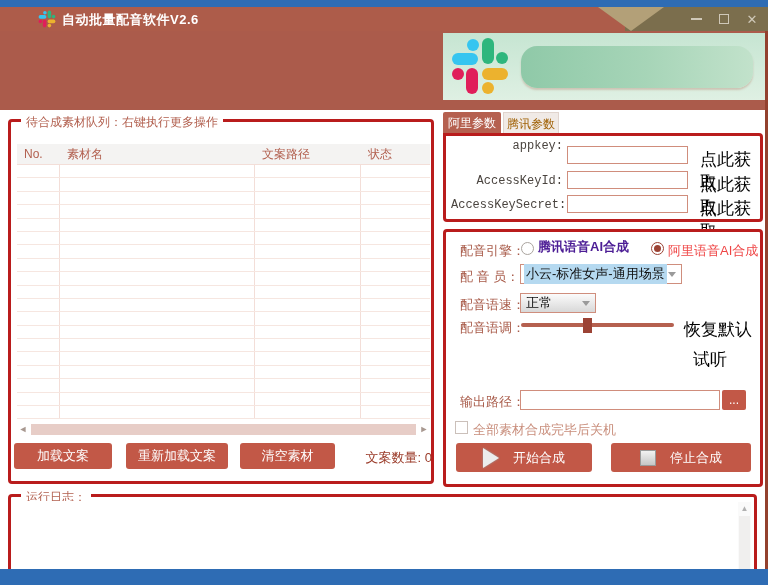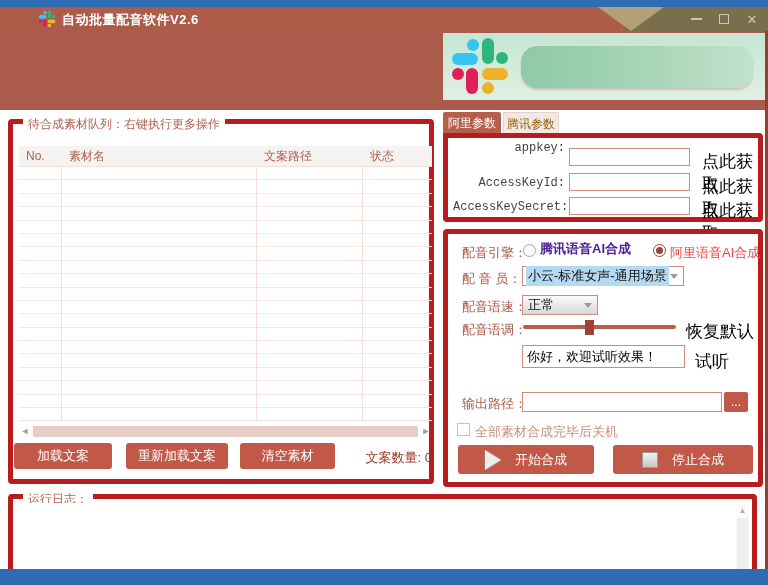--- a/index.html
+++ b/index.html
@@ -21,21 +21,21 @@
   .glyph-min { width:11px; height:2px; background:#cfc8b8; }
   .glyph-max { width:10px; height:10px; border:1px solid #cfc8b8; }
   
   .header-band { position:absolute; left:0; top:31px; width:768px; height:79px; background:#ab5b4b; }
   .logo-panel { position:absolute; left:443px; top:2px; width:322px; height:67px;
     background:linear-gradient(180deg,#c6e5d2,#dff0e3); }
   .slack-logo { position:absolute; left:7px; top:3px; width:60px; height:60px; }
   .redacted-banner { position:absolute; left:78px; top:13px; width:232px; height:42px; border-radius:16px;
     background:linear-gradient(90deg,#8fc9a8,#a7d5b8 55%,#c2e2cb); box-shadow:0 2px 2px rgba(180,120,100,.35); }
   
-  .group { position:absolute; border:5px solid #b91c1c; border-radius:4px; background:#fff; }
+  .group { position:absolute; border:3px solid #b91c1c; border-radius:4px; background:#fff; }
   .group-legend { position:absolute; top:-8px; left:10px; background:#fff; padding:0 5px; color:#b2604f; font-size:12px; white-space:nowrap; }
   
   .qtable { position:absolute; left:6px; top:22px; width:413px; }
   .qhead { display:grid; grid-template-columns:43px 195px 106px 1fr; background:#f4f3f2; height:20px; }
   .qhead > div { color:#b2604f; font-size:12px; line-height:20px; padding-left:7px; }
   .qbody { border-top:1px solid #f3ded8; }
   .qrow { display:grid; grid-template-columns:43px 195px 106px 1fr; height:13.4px; border-bottom:1px solid #f6e6e0; }
   .qrow > div { border-right:1px solid #f3ded8; }
   .qrow > div:last-child { border-right:none; }
   
@@ -301,21 +301,20 @@
     <div class="combo combo-gray" style="left:74px; top:61px; width:76px;">
       <span style="font-size:13px; color:#111; padding-left:5px;">正常</span>
       <span class="arrow"></span>
     </div>
 
     <div class="slabel" style="left:14px; top:87px;">配音语调：</div>
     <div class="slider-track" style="left:75px; top:91px; width:153px;"></div>
     <div class="slider-handle" style="left:137px; top:86px;"></div>
     <span class="plink" style="left:238px; top:86px;">恢复默认</span>
 
-    <input class="tinput" style="left: 74px; top: 111px; width: 163px; height: 23px;" value="你好，欢迎试听效果！">
     <span class="plink" style="left:247px; top:116px;">试听</span>
 
     <div class="slabel" style="left:14px; top:161px;">输出路径：</div>
     <input class="tinput" style="left: 74px; top: 158px; width: 200px; height: 20px;">
     <button class="browse-btn" style="left:276px; top:158px; width:24px; height:20px;">...</button>
 
     <div class="checkbox" style="left:9px; top:189px;"></div>
     <div class="cklabel" style="left:27px; top:189px;">全部素材合成完毕后关机</div>
 
     <button class="btn" style="position:absolute; left:10px; top:211px; width:136px; height:29px;">

